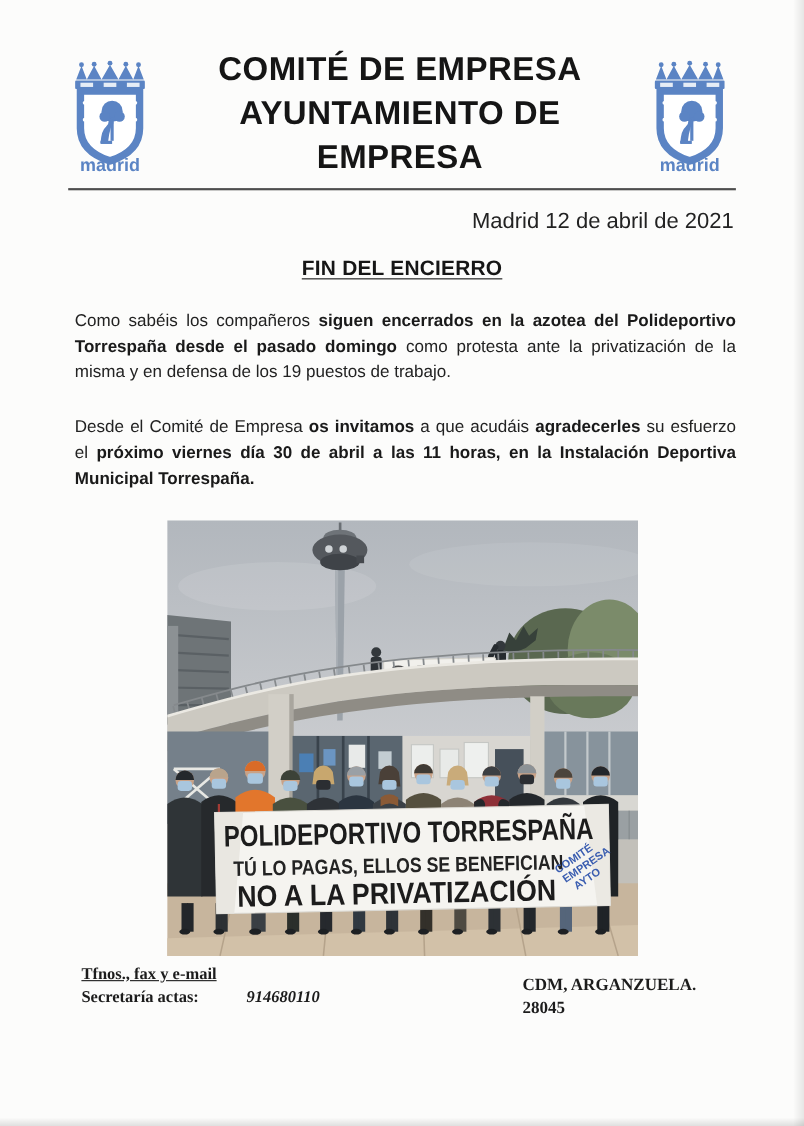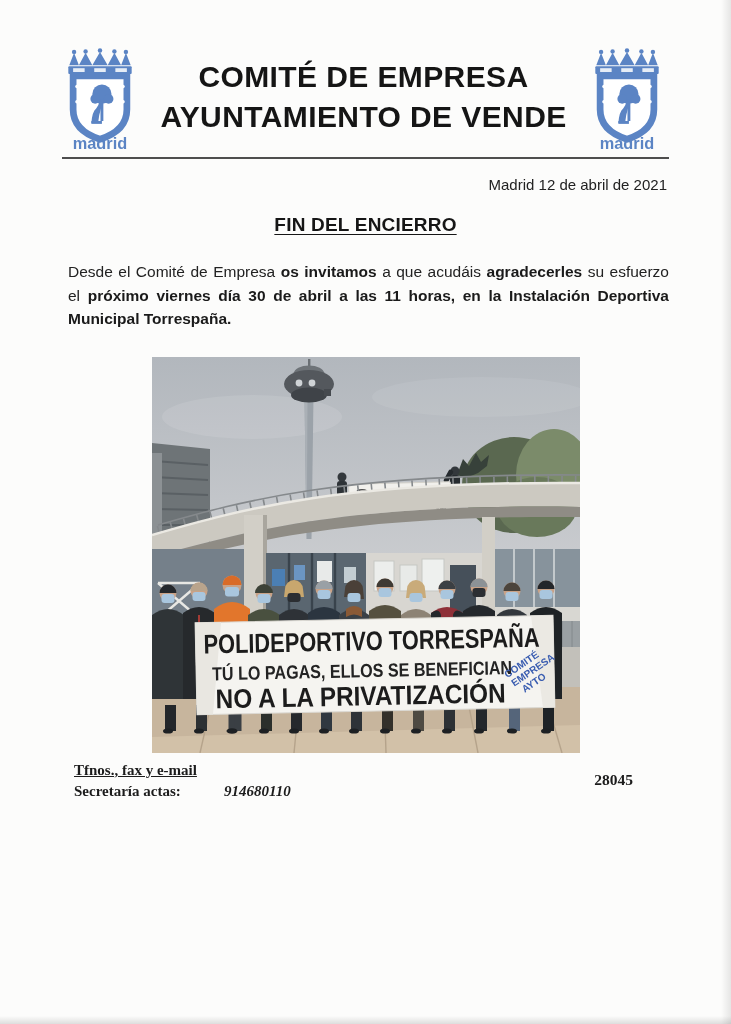--- a/index.html
+++ b/index.html
@@ -16,21 +16,21 @@
     content:"";position:absolute;left:0;bottom:0;width:100%;height:8px;
     background:linear-gradient(to bottom,rgba(0,0,0,0),rgba(0,0,0,.12));pointer-events:none;z-index:5;
   }
   .header{display:flex;align-items:center;padding:44px 56px 0 52px;}
   .crest{width:96px;height:106px;flex:0 0 auto;}
   .titles{flex:1;text-align:center;padding:0 6px;}
   .titles .tline{
     font-size:30px;font-weight:bold;letter-spacing:.4px;line-height:40px;color:#151515;
   }
   .header-rule{border:none;border-top:2px solid #4e4e4e;margin:7px 62px 0 62px;}
-  .date-line{text-align:right;margin:17px 64px 0 0;font-size:15px;color:#222;}
+  .date-line{text-align:right;margin:17px 64px 0 0;font-size:20px;color:#222;}
   .doc-title{
     text-align:center;margin:21px 0 12px 0;font-size:19px;font-weight:bold;
     text-decoration:underline;text-underline-offset:3px;color:#161616;letter-spacing:.2px;
   }
   .body-text{margin:24px 62px 0 68px;font-size:15.5px;line-height:23.5px;text-align:justify;color:#222;}
   .body-text p{margin:0 0 26px 0;}
   .body-text b{color:#1a1a1a;}
   .photo-wrap{width:428px;height:396px;margin:12px auto 0 auto;display:block;}
   .photo-wrap svg{display:block;}
   .footer{display:flex;align-items:flex-start;margin:7px 0 0 0;
@@ -83,21 +83,21 @@
           <circle cx="59" cy="57" r="5"></circle>
         <rect x="50.5" y="58" width="3" height="22"></rect>
         <path d="M41,82 q1,-12 5,-15 q3,-3 3,-7 q2,-2 4,1 q1,3 -2,6 q-2,6 -3,15 Z"></path>
         <rect x="41" y="80" width="11" height="3"></rect>
       </g>
       <text x="50" y="109" text-anchor="middle" font-family="Liberation Sans, sans-serif" font-size="17" font-weight="bold" fill="#5b84c4">madrid</text>
     </svg>
 
     <div class="titles">
       <div class="tline">COMITÉ DE EMPRESA</div>
-      <div class="tline">AYUNTAMIENTO DE VENDE</div>
+      <div class="tline">AYUNTAMIENTO DE EMPRESA</div>
     </div>
 
     <svg class="crest" viewBox="0 0 100 110">
       <g fill="#5b84c4">
         <path d="M18,22 L23,9 L28,22 Z M28,22 L35,9 L42,22 Z M42,22 L50,8 L58,22 Z M58,22 L65,9 L72,22 Z M72,22 L77,9 L82,22 Z"></path>
         <circle cx="23" cy="8" r="2.3"></circle>
           <circle cx="35" cy="7.5" r="2.3"></circle>
           <circle cx="50" cy="6.5" r="2.3"></circle>
           <circle cx="65" cy="7.5" r="2.3"></circle>
           <circle cx="77" cy="8" r="2.3"></circle>
@@ -130,20 +130,21 @@
     </svg>
   </div>
 
   <hr class="header-rule">
 
   <div class="date-line">Madrid 12 de abril de 2021</div>
 
   <h1 class="doc-title">FIN DEL ENCIERRO</h1>
 
   <div class="body-text">
+    <p><span>Como sabéis los compañeros </span><b>siguen encerrados en la azotea del Polideportivo Torrespaña desde el pasado domingo</b><span> como protesta ante la privatización de la misma y en defensa de los 19 puestos de trabajo.</span></p>
     <p><span>Desde el Comité de Empresa </span><b>os invitamos</b><span> a que acudáis </span><b>agradecerles</b><span> su esfuerzo el </span><b>próximo viernes día 30 de abril a las 11 horas, en la Instalación Deportiva Municipal Torrespaña.</b></p>
   </div>
 
   <div class="photo-wrap">
     <svg viewBox="0 0 428 396" width="428" height="396">
       <defs>
         <linearGradient id="sky" x1="0" y1="0" x2="0" y2="1">
           <stop offset="0" stop-color="#b2b7bd"></stop>
             <stop offset="1" stop-color="#cbcdd0"></stop>
         </linearGradient>
@@ -411,17 +412,18 @@
   <div class="footer">
     <div class="contact">
       <div class="contact-heading">Tfnos., fax y e-mail</div>
       <div class="contact-row">
         <span>Secretaría actas:</span>
         <span class="num">914680110</span>
       </div>
 
     </div>
     <div class="address">
+      <div>CDM, ARGANZUELA.</div>
       <div>28045</div>
     </div>
   </div>
 
 </div>
 
 </body></html>

